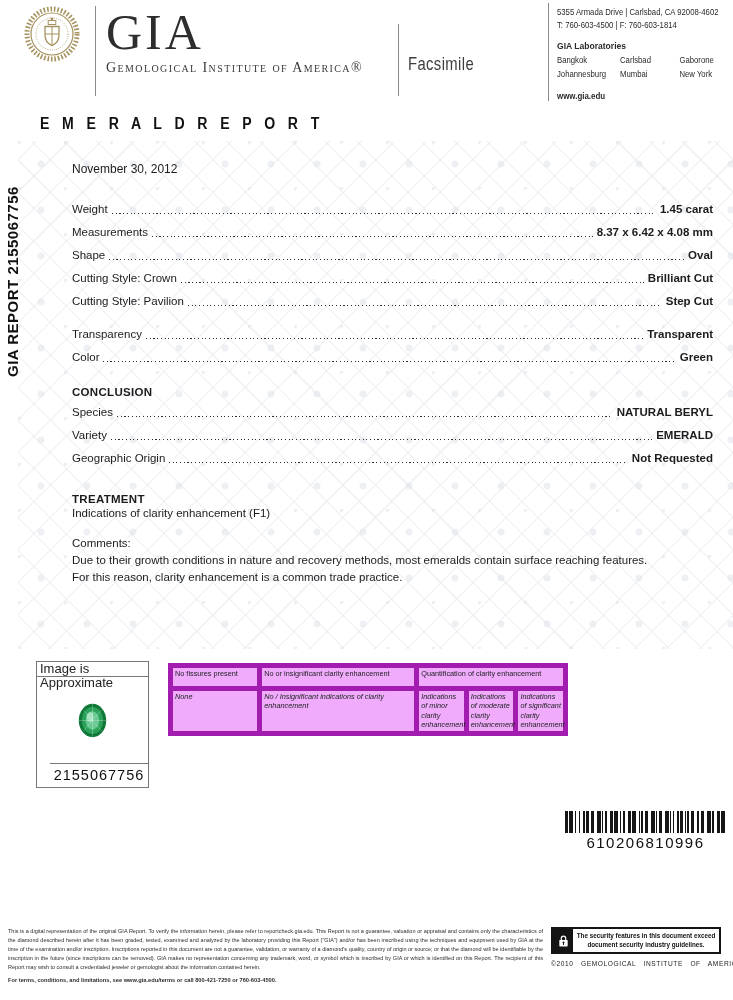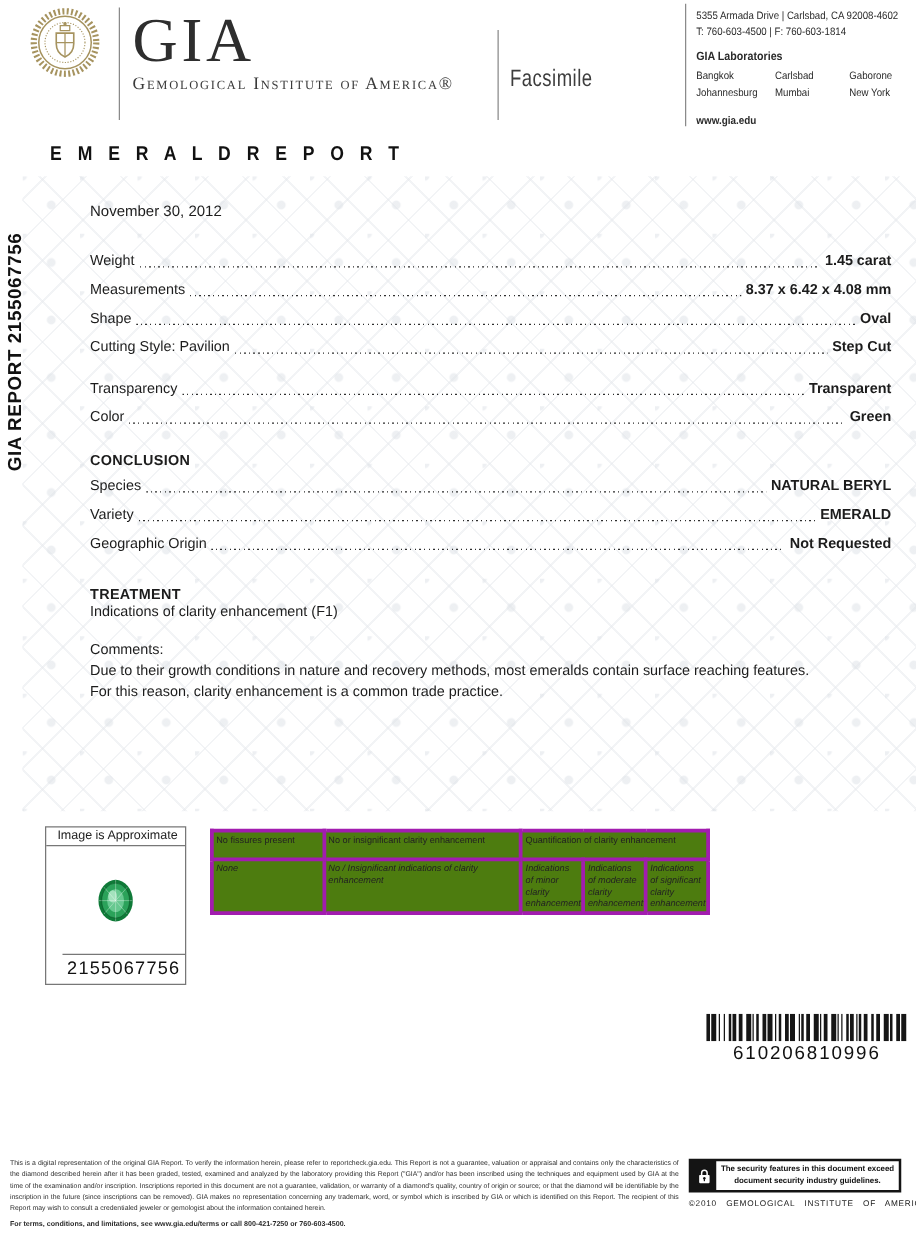--- a/index.html
+++ b/index.html
@@ -54,30 +54,30 @@
   .frow .val { white-space:nowrap; font-weight:bold; }
   .gap10 { height:10px; } .gap14 { height:12px; } .gap18 { height:18px; }
   .sec-head { font-weight:bold; margin-bottom:8px; letter-spacing:.3px; }
   .treat-line { margin-bottom:0; }
   .comments-label { margin-bottom:3px; }
   .comment-line { line-height:1.5; }
 
   
   .photo-box { position:absolute; left:36px; top:661px; width:113px; height:127px;
                border:1px solid #777; background:#fff; }
-  .photo-cap { height:15px; line-height:14px; border-bottom:1px solid #777; font-size:10px;
-               padding-left:3px; color:#222;text-align:center; }
+  .photo-cap { height:15px; line-height:14px; border-bottom:1px solid #777; font-size:13px;
+               padding-left:3px; color:#222; }
   .photo-mid { height:86px; display:flex; align-items:center; justify-content:center; }
   .photo-num { position:absolute; left:13px; right:0; bottom:0; height:24px; border-top:1px solid #777;
                text-align:center; font-size:14.5px; line-height:23px; letter-spacing:1px; color:#111; }
 
   
   table.clarity { position:absolute; left:168px; top:663px; border-collapse:collapse; table-layout:fixed;
                   width:400px; font-size:7.3px; line-height:1.3; color:#222; }
-  table.clarity td { border:3px solid #a21caf; padding:1px 2px; vertical-align:top; background:#4d7c0f; }
+  table.clarity td { border:5px solid #a21caf; padding:1px 2px; vertical-align:top; background:#f0abfc; }
   .c1{width:54px;} .c2{width:95px;} .c3{width:90px;} .c4{width:78px;} .c5{width:83px;}
   tr.fr td { font-weight:bold; height:12px; }
   tr.r1 td { height:23px; } tr.r3 td { height:35px;font-style:italic; }
 
   
   .barcode { position:absolute; left:565px; top:811px; width:161px; height:22px; font-size:0; white-space:nowrap; overflow:hidden; }
   .barcode i { display:inline-block; height:100%; background:#161616; }
   .barcode-num { position:absolute; left:565px; top:834px; width:161px; text-align:center;
                  font-size:15px; letter-spacing:1.5px; color:#111; }
 
@@ -151,20 +151,25 @@
     </div>
     <div class="frow">
       <span class="lbl">Measurements</span>
       <span class="dots"></span>
       <span class="val">8.37 x 6.42 x 4.08 mm</span>
     </div>
     <div class="frow">
       <span class="lbl">Shape</span>
       <span class="dots"></span>
       <span class="val">Oval</span>
+    </div>
+    <div class="frow">
+      <span class="lbl">Cutting Style: Crown</span>
+      <span class="dots"></span>
+      <span class="val">Brilliant Cut</span>
     </div>
     <div class="frow">
       <span class="lbl">Cutting Style: Pavilion</span>
       <span class="dots"></span>
       <span class="val">Step Cut</span>
     </div>
 
     <div class="gap10"></div>
 
     <div class="frow">

